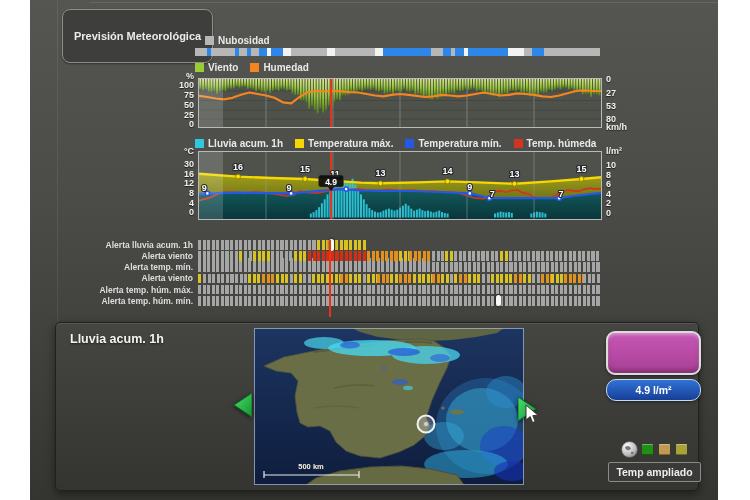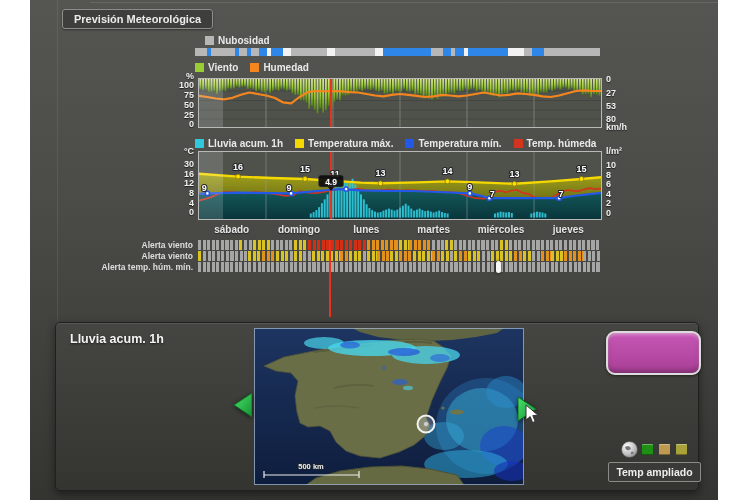--- a/index.html
+++ b/index.html
@@ -4,22 +4,22 @@
 <style>
   html,body{margin:0;padding:0;background:#ffffff;}
   .page{position:relative;width:750px;height:500px;overflow:hidden;background:#ffffff;
         font-family:"Liberation Sans",sans-serif;}
   .canvas{position:absolute;left:30px;top:0;width:688px;height:500px;
           background:linear-gradient(180deg,#555551 0%,#4b4b48 40%,#3e3e3b 75%,#343431 100%);}
   .leftline{position:absolute;left:27px;top:0;width:1px;height:322px;background:rgba(255,255,255,.08);}
   .topline{position:absolute;left:60px;top:2px;right:0;height:1px;background:rgba(255,255,255,.10);}
 
   .title-btn{position:absolute;left:32px;top:9px;background:#3e3e3c;border:1px solid #8d8d8b;
-             border-radius:3px;color:#ececec;font:bold 11px "Liberation Sans",sans-serif;
-             padding:3px 11px;cursor:pointer;box-shadow:0 1px 2px rgba(0,0,0,.4);}
+             border-radius:8px;color:#ececec;font:bold 11px "Liberation Sans",sans-serif;
+             padding:20px 11px;cursor:pointer;box-shadow:0 1px 2px rgba(0,0,0,.4);}
 
   .legend{position:absolute;display:flex;gap:12px;align-items:center;height:11px;}
   .legend .li{display:flex;gap:4px;align-items:center;}
   .legend .sq{width:9px;height:9px;display:inline-block;}
   .legend .lt{font:bold 10px "Liberation Sans",sans-serif;color:#e9e9e9;}
 
   .cloud-legend{left:175px;top:35px;}
   .cloud-bar{position:absolute;left:165px;top:48px;width:405px;height:8px;display:flex;overflow:hidden;
              box-shadow:inset 0 1px 1px rgba(255,255,255,.35), inset 0 -1px 1px rgba(0,0,0,.35);}
   .cloud-bar span{height:100%;flex:none;}
@@ -442,37 +442,41 @@
           <circle cx="382.4629" cy="27" r="2.4" fill="#ffe000" stroke="#8a7a00" stroke-width="0.8"></circle>
           <text x="382.4629" y="20" text-anchor="middle" class="svglabel">15</text>
           <g>
             <rect x="119.54740999999999" y="23" width="25" height="12" rx="2.5" fill="#0d0d0d" opacity="0.93" stroke="#4a4a4a" stroke-width="0.6"></rect>
             <polygon points="129.04740999999999,35 135.04740999999999,35 132.04740999999999,39" fill="#0d0d0d" opacity="0.93"></polygon>
             <text x="132.04740999999999" y="32.5" text-anchor="middle" class="svglabel-sm">4.9</text>
           </g>
         </svg>
     </div>
 
-    <div class="day-row" id="day-row">
-        <span>sábado</span>
-        <span>domingo</span>
-        <span>lunes</span>
-        <span>martes</span>
-        <span>miércoles</span>
-        <span>jueves</span>
-      </div>
 
     <div class="alerts" id="alerts">
+        <div class="alert-row">
+          <div class="alert-label">Alerta lluvia acum. 1h</div>
+          <div class="alert-strip"><span class="seg tk-g" style="width: 119.08px;"></span><span class="seg tk-y" style="width: 50.38px;"></span><span class="seg tk-g" style="width: 233.58px;"></span><div class="handle" style="left: 130.53px;"></div></div>
+        </div>
         <div class="alert-row">
           <div class="alert-label">Alerta viento</div>
           <div class="alert-strip"><span class="seg tk-g" style="width: 41.22px;"></span><span class="seg tk-y" style="width: 4.58px;"></span><span class="seg tk-g" style="width: 9.16px;"></span><span class="seg tk-y" style="width: 18.32px;"></span><span class="seg tk-g" style="width: 22.9px;"></span><span class="seg tk-y" style="width: 13.74px;"></span><span class="seg tk-r" style="width: 59.54px;"></span><span class="seg tk-o" style="width: 32.06px;"></span><span class="seg tk-y" style="width: 9.16px;"></span><span class="seg tk-o" style="width: 22.9px;"></span><span class="seg tk-g" style="width: 13.74px;"></span><span class="seg tk-y" style="width: 9.16px;"></span><span class="seg tk-g" style="width: 45.8px;"></span><span class="seg tk-y" style="width: 9.16px;"></span><span class="seg tk-g" style="width: 91.6px;"></span></div>
         </div>
         <div class="alert-row">
+          <div class="alert-label">Alerta temp. mín.</div>
+          <div class="alert-strip"><span class="seg tk-g" style="width: 403.04px;"></span></div>
+        </div>
+        <div class="alert-row">
           <div class="alert-label">Alerta viento</div>
           <div class="alert-strip"><span class="seg tk-y" style="width: 4.58px;"></span><span class="seg tk-g" style="width: 45.8px;"></span><span class="seg tk-y" style="width: 13.74px;"></span><span class="seg tk-o" style="width: 13.74px;"></span><span class="seg tk-y" style="width: 13.74px;"></span><span class="seg tk-g" style="width: 4.58px;"></span><span class="seg tk-y" style="width: 9.16px;"></span><span class="seg tk-g" style="width: 9.16px;"></span><span class="seg tk-y" style="width: 27.48px;"></span><span class="seg tk-o" style="width: 9.16px;"></span><span class="seg tk-y" style="width: 13.74px;"></span><span class="seg tk-g" style="width: 4.58px;"></span><span class="seg tk-y" style="width: 9.16px;"></span><span class="seg tk-o" style="width: 13.74px;"></span><span class="seg tk-y" style="width: 9.16px;"></span><span class="seg tk-o" style="width: 13.74px;"></span><span class="seg tk-y" style="width: 18.32px;"></span><span class="seg tk-o" style="width: 9.16px;"></span><span class="seg tk-y" style="width: 9.16px;"></span><span class="seg tk-g" style="width: 4.58px;"></span><span class="seg tk-y" style="width: 4.58px;"></span><span class="seg tk-o" style="width: 9.16px;"></span><span class="seg tk-y" style="width: 13.74px;"></span><span class="seg tk-g" style="width: 9.16px;"></span><span class="seg tk-y" style="width: 22.9px;"></span><span class="seg tk-o" style="width: 9.16px;"></span><span class="seg tk-y" style="width: 9.16px;"></span><span class="seg tk-g" style="width: 9.16px;"></span><span class="seg tk-o" style="width: 9.16px;"></span><span class="seg tk-y" style="width: 13.74px;"></span><span class="seg tk-o" style="width: 18.32px;"></span><span class="seg tk-g" style="width: 18.32px;"></span></div>
+        </div>
+        <div class="alert-row">
+          <div class="alert-label">Alerta temp. húm. máx.</div>
+          <div class="alert-strip"><span class="seg tk-g" style="width: 403.04px;"></span></div>
         </div>
         <div class="alert-row">
           <div class="alert-label">Alerta temp. húm. mín.</div>
           <div class="alert-strip"><span class="seg tk-g" style="width: 403.04px;"></span><div class="handle" style="left: 297.7px;"></div></div>
         </div>
       </div>
     <div class="alert-cursor"></div>
 
     <div class="map-panel">
       <div class="panel-title">Lluvia acum. 1h</div>
@@ -550,20 +554,21 @@
               <stop offset="1" stop-color="#159232"></stop>
             </linearGradient>
           </defs>
         <polygon points="0,0 18,12 0,24" fill="url(#ga2)" stroke="#0c6e22" stroke-width="1"></polygon>
       </svg>
       <svg class="cursor-glyph" viewBox="0 0 14 20">
         <path d="M1,0 L1,15 L5.2,11.6 L7.6,17.6 L10.2,16.4 L7.8,10.6 L13,10.2 Z" fill="#ffffff" stroke="#333333" stroke-width="1"></path>
       </svg>
 
       <div class="swatch" id="swatch" style="background: linear-gradient(rgb(198, 87, 181), rgb(169, 63, 150));"></div>
+      <div class="value-box">4.9 l/m²</div>
 
       <svg class="globe" viewBox="0 0 17 17">
         <defs>
             <radialGradient id="gg" cx=".35" cy=".3" r=".9">
           <stop offset="0" stop-color="#ffffff"></stop>
               <stop offset=".6" stop-color="#b9b9bb"></stop>
               <stop offset="1" stop-color="#6f6f72"></stop>
             </radialGradient>
           </defs>
         <circle cx="8.5" cy="8.5" r="8" fill="url(#gg)" stroke="#4a4a4c" stroke-width=".6"></circle>

